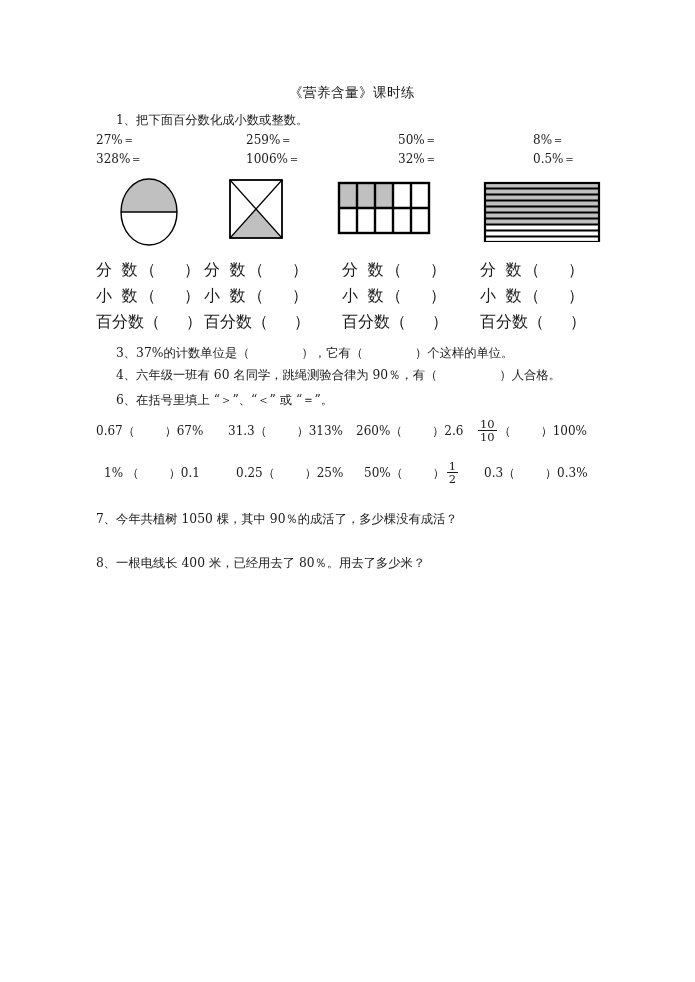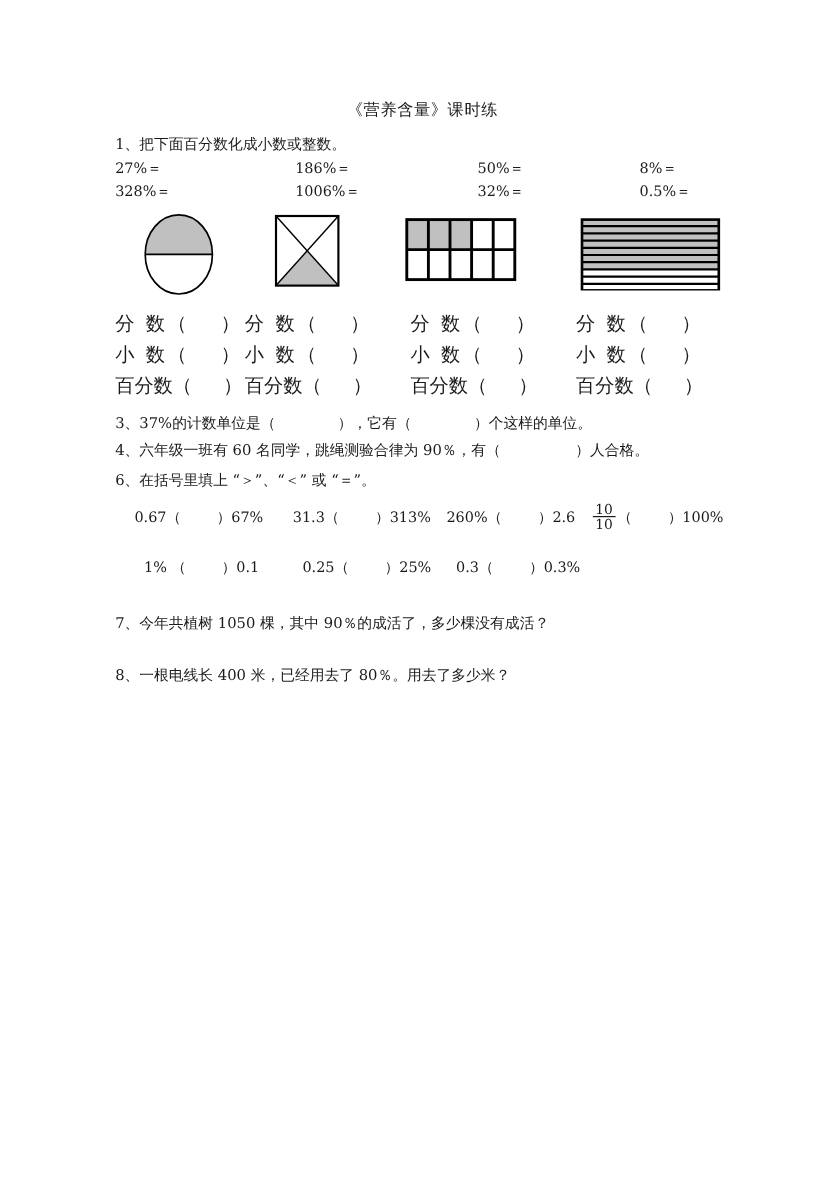--- a/index.html
+++ b/index.html
@@ -32,20 +32,21 @@
     text-align: center;
     font-size: 13.5px;
     letter-spacing: 0.5px;
     margin-bottom: 11px;
     line-height: 1.2;
   }
   .q-line {
     font-size: 12.3px;
     line-height: 1.58;
     white-space: nowrap;
+    margin-left: 20px;
   }
   .ans-row {
     display: flex;
     font-size: 12px;
     line-height: 1.6;
     white-space: nowrap;
   }
   .ans-row > span { display: inline-block; }
   .c1 { width: 150px; }
   .c2 { width: 152px; }
@@ -87,21 +88,20 @@
   .blank-w { display: inline-block; width: 62px; }
 
   .cmp-head { margin-top: 5px; }
   .cmp-row {
     display: flex;
     align-items: center;
     font-size: 12px;
     line-height: 1;
     white-space: nowrap;
     height: 42px;
-    margin-left: 16px;
   }
   .cmp-row .cell { display: inline-flex; align-items: center; }
   .cmp-row .gap-a { width: 132px; }
   .cmp-row .gap-b { width: 128px; }
   .cmp-row .gap-c { width: 120px; }
   .blank-c { display: inline-block; width: 30px; }
 
   .frac {
     display: inline-flex;
     flex-direction: column;
@@ -126,21 +126,21 @@
 <body>
 
 <div class="page">
   <div class="content">
 
     <div class="doc-title">《营养含量》课时练</div>
 
     <div class="q-line">1、把下面百分数化成小数或整数。</div>
     <div class="ans-row">
       <span class="c1">27%＝</span>
-      <span class="c2">186%＝</span>
+      <span class="c2">259%＝</span>
       <span class="c3">50%＝</span>
       <span class="c4">8%＝</span>
     </div>
     <div class="ans-row">
       <span class="c1">328%＝</span>
       <span class="c2">1006%＝</span>
       <span class="c3">32%＝</span>
       <span class="c4">0.5%＝</span>
     </div>
 
@@ -272,20 +272,29 @@
       <span class="cell gap-a">
           <span>1% （</span>
           <span class="blank-c"></span>
           <span>）0.1</span>
         </span>
       <span class="cell gap-b">
           <span>0.25（</span>
           <span class="blank-c"></span>
           <span>）25%</span>
         </span>
+      <span class="cell gap-c">
+          <span>50%（</span>
+          <span class="blank-c"></span>
+          <span>）</span>
+        <span class="frac">
+          <span class="num">1</span>
+          <span class="den">2</span>
+        </span>
+      </span>
       <span class="cell">
           <span>0.3（</span>
           <span class="blank-c"></span>
           <span>）0.3%</span>
         </span>
     </div>
 
     <div class="word-problem wp-1">7、今年共植树 1050 棵，其中 90％的成活了，多少棵没有成活？</div>
     <div class="word-problem wp-2">8、一根电线长 400 米，已经用去了 80％。用去了多少米？</div>
 

